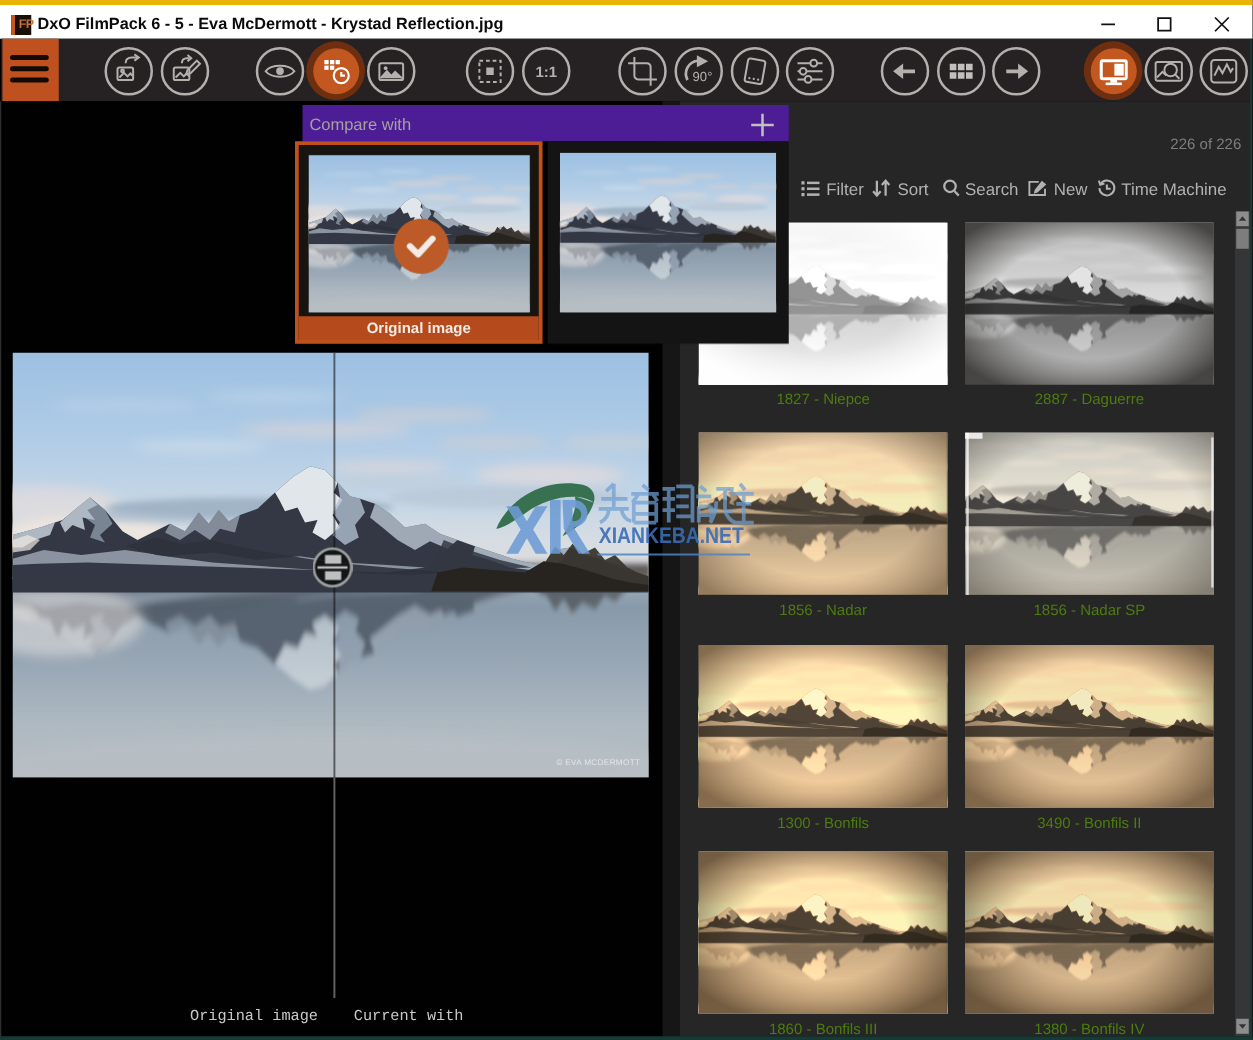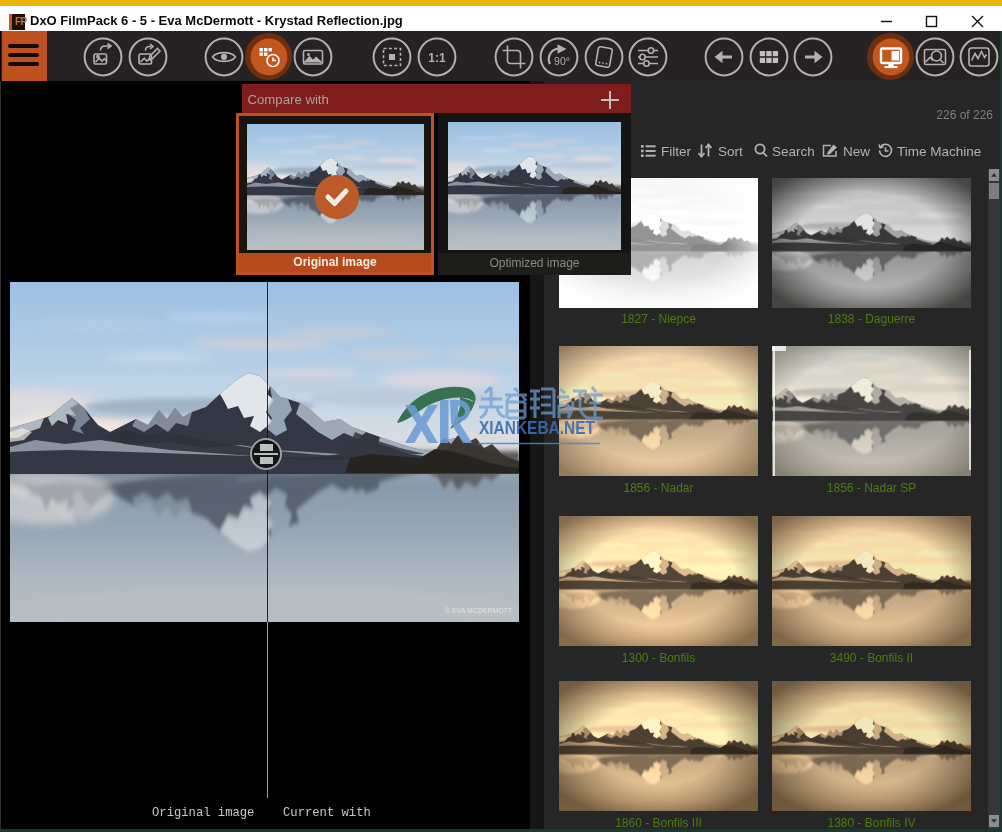--- a/index.html
+++ b/index.html
@@ -1,19 +1,19 @@
 <!DOCTYPE html>
 <html><head><meta charset="utf-8">
 <style>
 html,body{margin:0;padding:0;background:#000;width:1002px;height:832px;overflow:hidden;
  font-family:"Liberation Sans",sans-serif;}
 #win{position:absolute;left:0;top:0;width:1002px;height:832px;background:#000;}
 .abs{position:absolute;}
 
-#titlebar{left:0;top:0;width:1002px;height:31px;background:#fff;border-top:6px solid #eab308;box-sizing:border-box;}
+#titlebar{left:0;top:0;width:1002px;height:31px;background:#fff;border-top:4px solid #eab308;box-sizing:border-box;}
 #fpicon{left:9px;top:8px;width:16px;height:16px;background:#1a1008;border-left:3px solid #c05a1e;box-sizing:border-box;}
 #fpicon span{position:absolute;left:3px;top:2px;font-size:10px;font-weight:bold;color:#c87030;letter-spacing:-0.5px;}
 #title{left:30px;top:7px;font-size:13px;color:#0a0a0a;font-weight:bold;}
 .winbtn{top:0;width:45px;height:31px;}
 
 #toolbar{left:1px;top:31px;width:1000px;height:50px;background:#262223;}
 #burger{left:1px;top:0px;width:45px;height:50px;background:#bf5120;}
 #burger i{position:absolute;left:6px;width:31px;height:3.5px;background:#140a04;border-radius:2px;}
 .ico{width:40px;height:40px;top:37px;margin:0;}
 .halo{width:47px;height:47px;border-radius:50%;background:#6e2f10;top:33px;}
@@ -50,21 +50,21 @@
 .bonfils2{filter:sepia(0.9) brightness(0.94) contrast(0.96) saturate(1.3) hue-rotate(-7deg);}
 .bonfils3{filter:sepia(0.9) brightness(0.97) contrast(0.98) saturate(1.35) hue-rotate(-7deg);}
 .bonfils4{filter:sepia(0.9) brightness(0.92) contrast(0.98) saturate(1.3) hue-rotate(-7deg);}
 
 #sbtrack{left:988px;top:169px;width:12px;height:660px;background:#343638;}
 #sbup{left:989px;top:169px;width:10px;height:12px;background:#8d8d8d;}
 #sbthumb{left:989px;top:183px;width:10px;height:16px;background:#7d7d7d;}
 #sbdown{left:989px;top:815px;width:10px;height:12px;background:#8d8d8d;}
 #bottomline{left:0px;top:829px;width:1002px;height:3px;background:#173a34;}
 #rightedge{left:1000px;top:31px;width:2px;height:801px;background:#1d3833;}
-#cmphead{left:242px;top:84px;width:389px;height:29px;background:#7f1d1d;}
+#cmphead{left:242px;top:84px;width:389px;height:29px;background:#4c1d95;}
 #cmphead span{position:absolute;left:5.5px;top:7.5px;font-size:13.2px;color:#a5a29e;}
 #cmpplus{left:598px;top:88px;width:24px;height:24px;}
 #tileL{left:236px;top:113px;width:198px;height:162px;background:#18140f;border:3px solid #c0511d;box-sizing:border-box;}
 #tileR{left:438px;top:113px;width:193px;height:162px;background:#141414;}
 #tileLimg{left:247px;top:124px;width:177px;height:126px;}
 #tileRimg{left:448px;top:122px;width:173px;height:128px;}
 #capL{left:239px;top:253px;width:192px;height:19px;background:#b54a1c;color:#f5ece4;font-size:12px;font-weight:bold;text-align:center;line-height:19px;}
 #capR{left:438px;top:253px;width:193px;height:22px;background:#1d1d1c;color:#8b8885;font-size:12px;text-align:center;line-height:20px;}
 #check{left:315px;top:175px;width:44px;height:44px;border-radius:50%;background:#bc5b28;}
 </style></head>
@@ -382,21 +382,21 @@
       </svg>
       <div class="vig vigw"></div>
     </div>
  <div class="abs cap" style="left:559px;top:312px">1827 - Niepce</div>
  <div class="abs thwrap" style="left:772px;top:178px">
       <svg class="th daguerre" viewBox="0 0 509 340" preserveAspectRatio="none">
         <use href="#scene"></use>
       </svg>
       <div class="vig vigd"></div>
     </div>
- <div class="abs cap" style="left:772px;top:312px">1838 - Daguerre</div>
+ <div class="abs cap" style="left:772px;top:312px">2887 - Daguerre</div>
  <div class="abs thwrap" style="left:559px;top:346px">
       <svg class="th nadar" viewBox="0 0 509 340" preserveAspectRatio="none">
         <use href="#scene"></use>
       </svg>
       <div class="vig vign"></div>
     </div>
  <div class="abs cap" style="left:559px;top:481px">1856 - Nadar</div>
  <div class="abs thwrap" style="left:772px;top:346px">
       <svg class="th nadarsp" viewBox="30 18 455 302" preserveAspectRatio="none">
         <use href="#scene"></use>
@@ -451,21 +451,20 @@
     </svg>
  <div class="abs" id="tileL"></div>
  <div class="abs" id="tileR"></div>
  <svg class="abs" id="tileLimg" viewBox="0 0 509 340" preserveAspectRatio="none">
       <use href="#scene"></use>
     </svg>
  <svg class="abs" id="tileRimg" viewBox="0 0 509 340" preserveAspectRatio="none">
       <use href="#scene"></use>
     </svg>
  <div class="abs" id="capL">Original image</div>
- <div class="abs" id="capR">Optimized image</div>
  <svg class="abs" id="check" viewBox="0 0 44 44">
       <circle cx="22" cy="22" r="22" fill="#bc5b28"></circle>
       <path d="M13,22 L19.5,28.5 L31,16" stroke="#f3ece6" stroke-width="5" fill="none" stroke-linecap="round" stroke-linejoin="round"></path>
     </svg>
  <svg class="abs" id="wmark" style="left:393px;top:381px;width:210px;height:66px" viewBox="0 0 210 66">
   <path d="M4,42 C16,15 46,1 74,7 C81,9 84,15 82,21 C70,12 44,17 28,29 C17,37 8,42 4,42 Z" fill="#2f6b49" opacity="0.95"></path>
   <path d="M82,21 C79,32 69,42 57,48 C64,36 69,26 67,16 Z" fill="#2f6b49" opacity="0.92"></path>
   <g fill="#6d9bd4" opacity="0.88">
    <path d="M12,24 h9.5 l7,12 l7,-12 h9.5 l-11.5,18.5 L45,62 h-9.5 l-7,-12.5 l-7,12.5 H12 l11.5,-19.5 Z"></path>
    <rect x="47" y="19" width="8.5" height="43"></rect>

